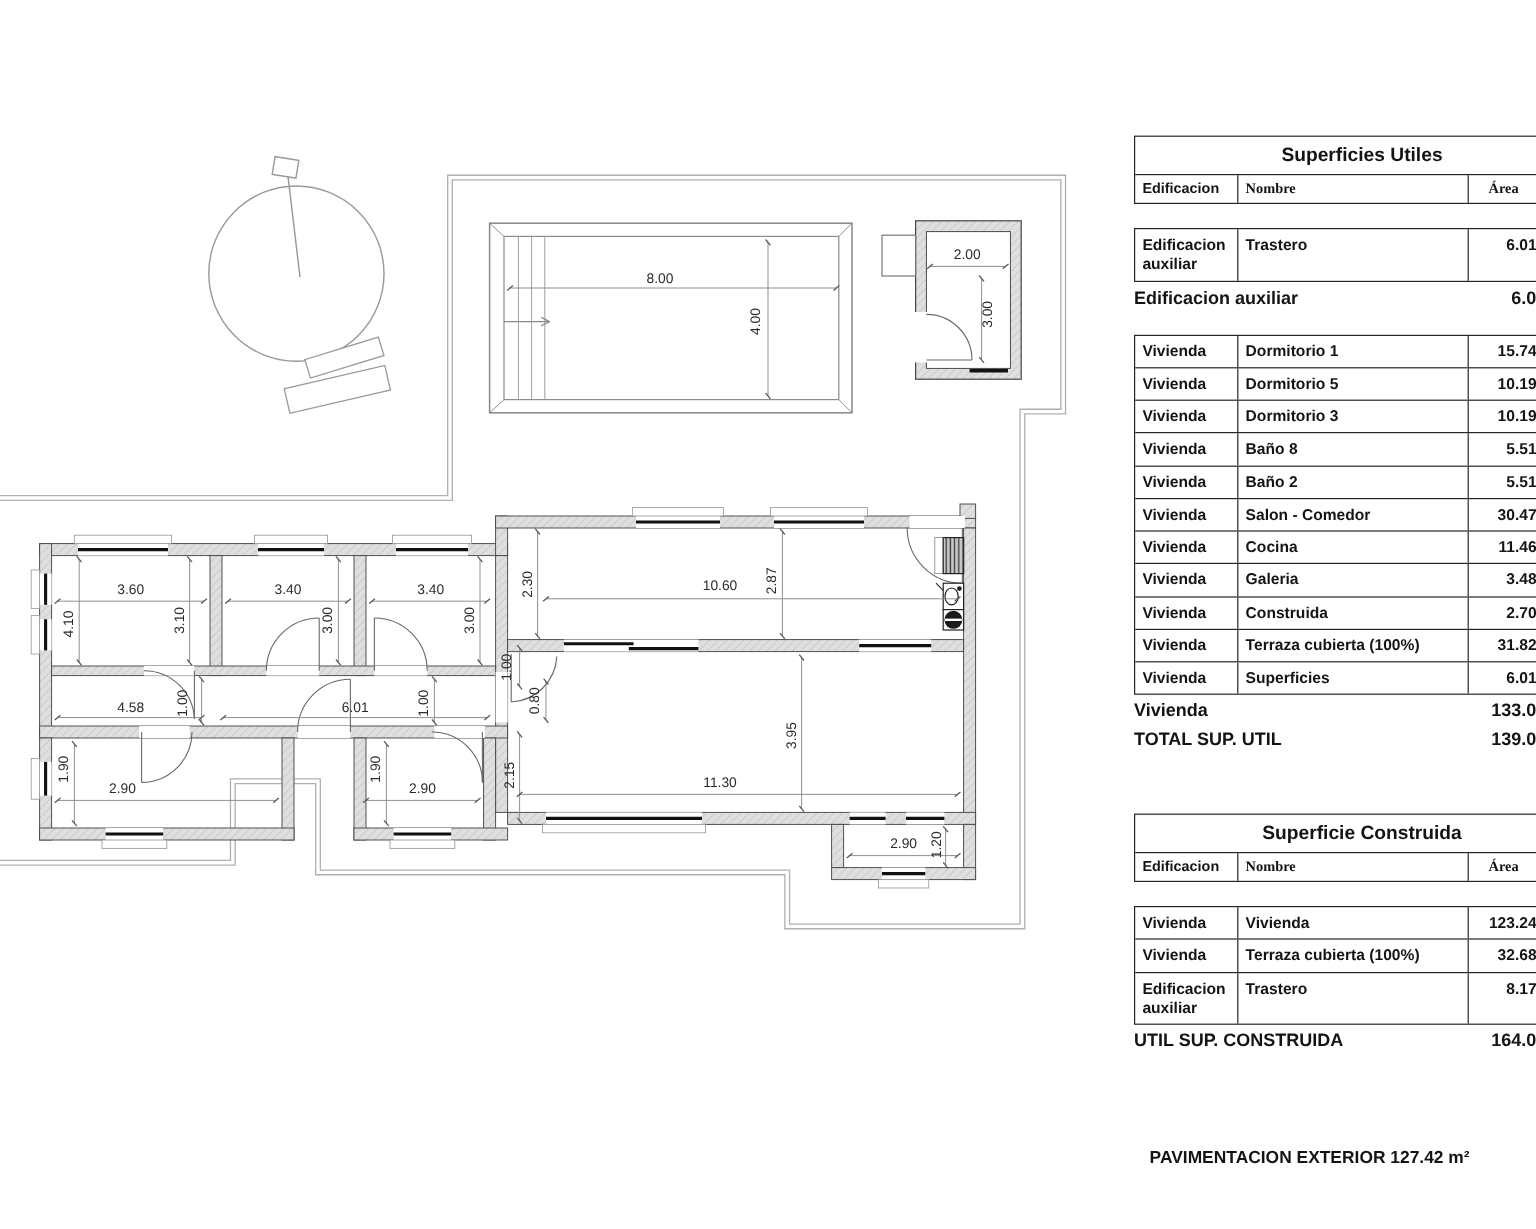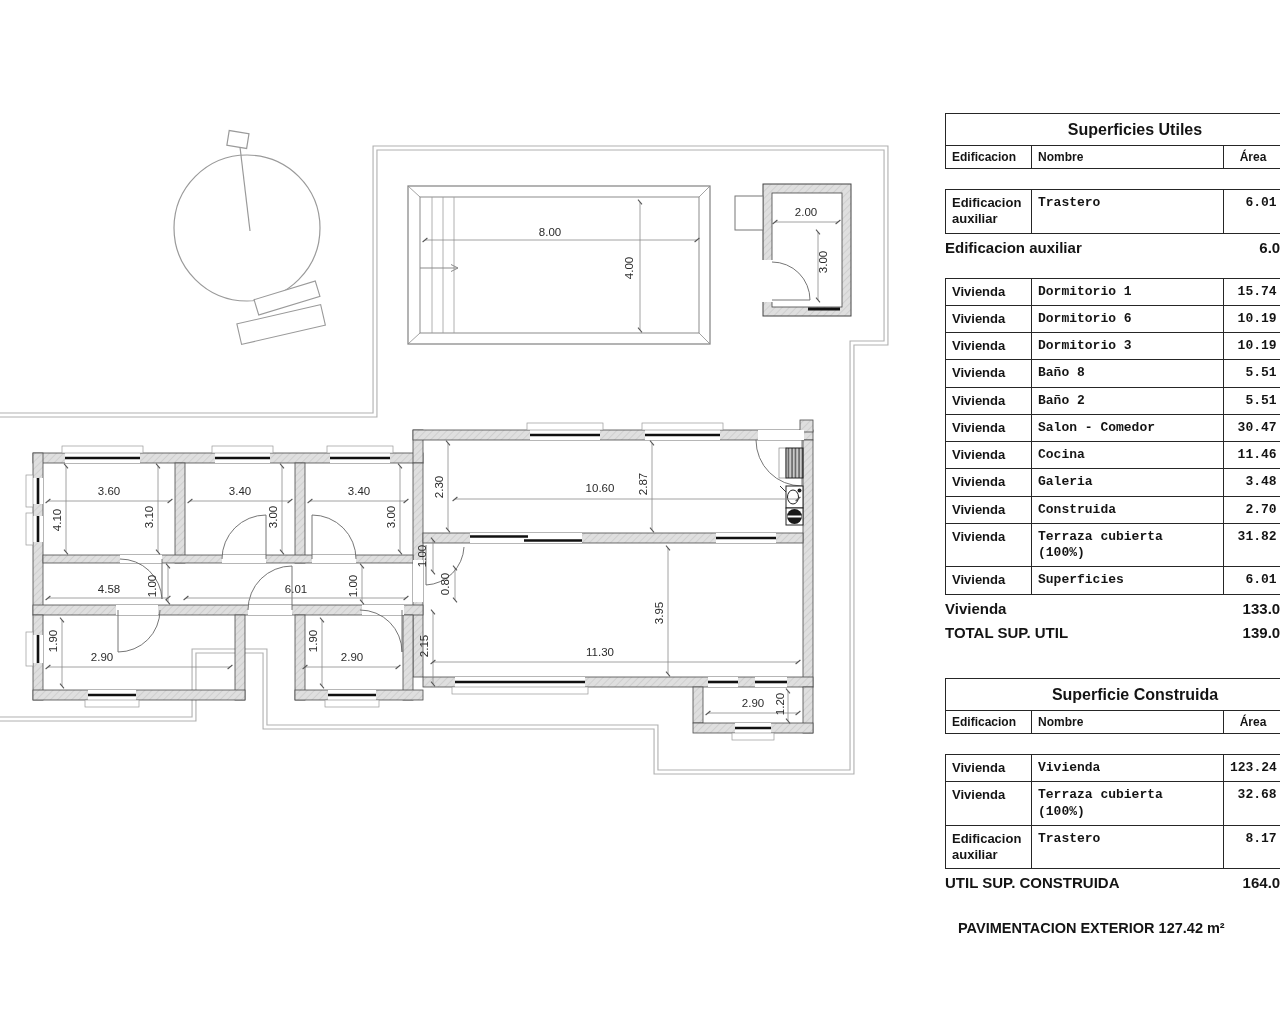--- a/index.html
+++ b/index.html
@@ -7,31 +7,31 @@
          font-family:"Liberation Sans",sans-serif;}
   #plan{position:absolute;left:0;top:0;}
   svg text{font-family:"Liberation Sans",sans-serif;font-size:11.5px;fill:#2b2b2b;}
   .tbl{position:absolute;width:380px;font-family:"Liberation Sans",sans-serif;
        font-weight:bold;color:#141414;}
   .tbox{border:1.6px solid #262626;}
   .ttitle{text-align:center;font-size:16px;padding:7px 4px 6px;}
   .grid3{display:grid;grid-template-columns:85px 192px 1fr;}
   .thead{border-top:1.6px solid #262626;}
   .thead>div{padding:4px 6px;font-size:12px;}
-  .thead>div+div{border-left:1.6px solid #262626;}
+  .thead>div+div{border-left:1.6px solid #262626;font-family:Liberation Serif, serif;}
   .thead .hc3{text-align:center;padding-right:48px;}
   .rowsbox{border:1.6px solid #262626;margin-top:20px;}
-  .trow>div+div{border-left:1.6px solid #262626;font-family:Liberation Mono, monospace;}
+  .trow>div+div{border-left:1.6px solid #262626;}
   .trow+.trow{border-top:1.6px solid #262626;}
   .trow .c1,.trow .c2{padding:5px 6px;font-size:13px;line-height:1.25;}
   .trow .c3{padding:5px 24px 5px 6px;font-size:13px;text-align:right;white-space:nowrap;}
   .sumrow{display:flex;justify-content:space-between;padding:5px 0 2px;}
   .sumrow .sl{font-size:15px;}
   .sumrow .sv{font-size:15px;padding-right:14px;white-space:nowrap;}
-  .pav{position:absolute;left:958px;top:920px;font-size:14.5px;font-weight:bold;
+  .pav{position:absolute;left:958px;top:957px;font-size:14.5px;font-weight:bold;
        color:#141414;font-family:"Liberation Sans",sans-serif;white-space:nowrap;}
 </style>
 </head>
 <body>
 
 <div id="stage">
 
 <svg id="plan" width="945" height="1024" viewBox="0 0 945 1024">
   <defs>
     <pattern id="wallhatch" width="5" height="5" patternUnits="userSpaceOnUse" patternTransform="rotate(45)">
@@ -321,21 +321,21 @@
     <span class="sv">6.01 m²</span>
   </div>
   <div class="rowsbox">
     <div class="grid3 trow">
       <div class="c1">Vivienda</div>
       <div class="c2">Dormitorio 1</div>
       <div class="c3">15.74 m²</div>
     </div>
     <div class="grid3 trow">
       <div class="c1">Vivienda</div>
-      <div class="c2">Dormitorio 6</div>
+      <div class="c2">Dormitorio 5</div>
       <div class="c3">10.19 m²</div>
     </div>
     <div class="grid3 trow">
       <div class="c1">Vivienda</div>
       <div class="c2">Dormitorio 3</div>
       <div class="c3">10.19 m²</div>
     </div>
     <div class="grid3 trow">
       <div class="c1">Vivienda</div>
       <div class="c2">Baño 8</div>

